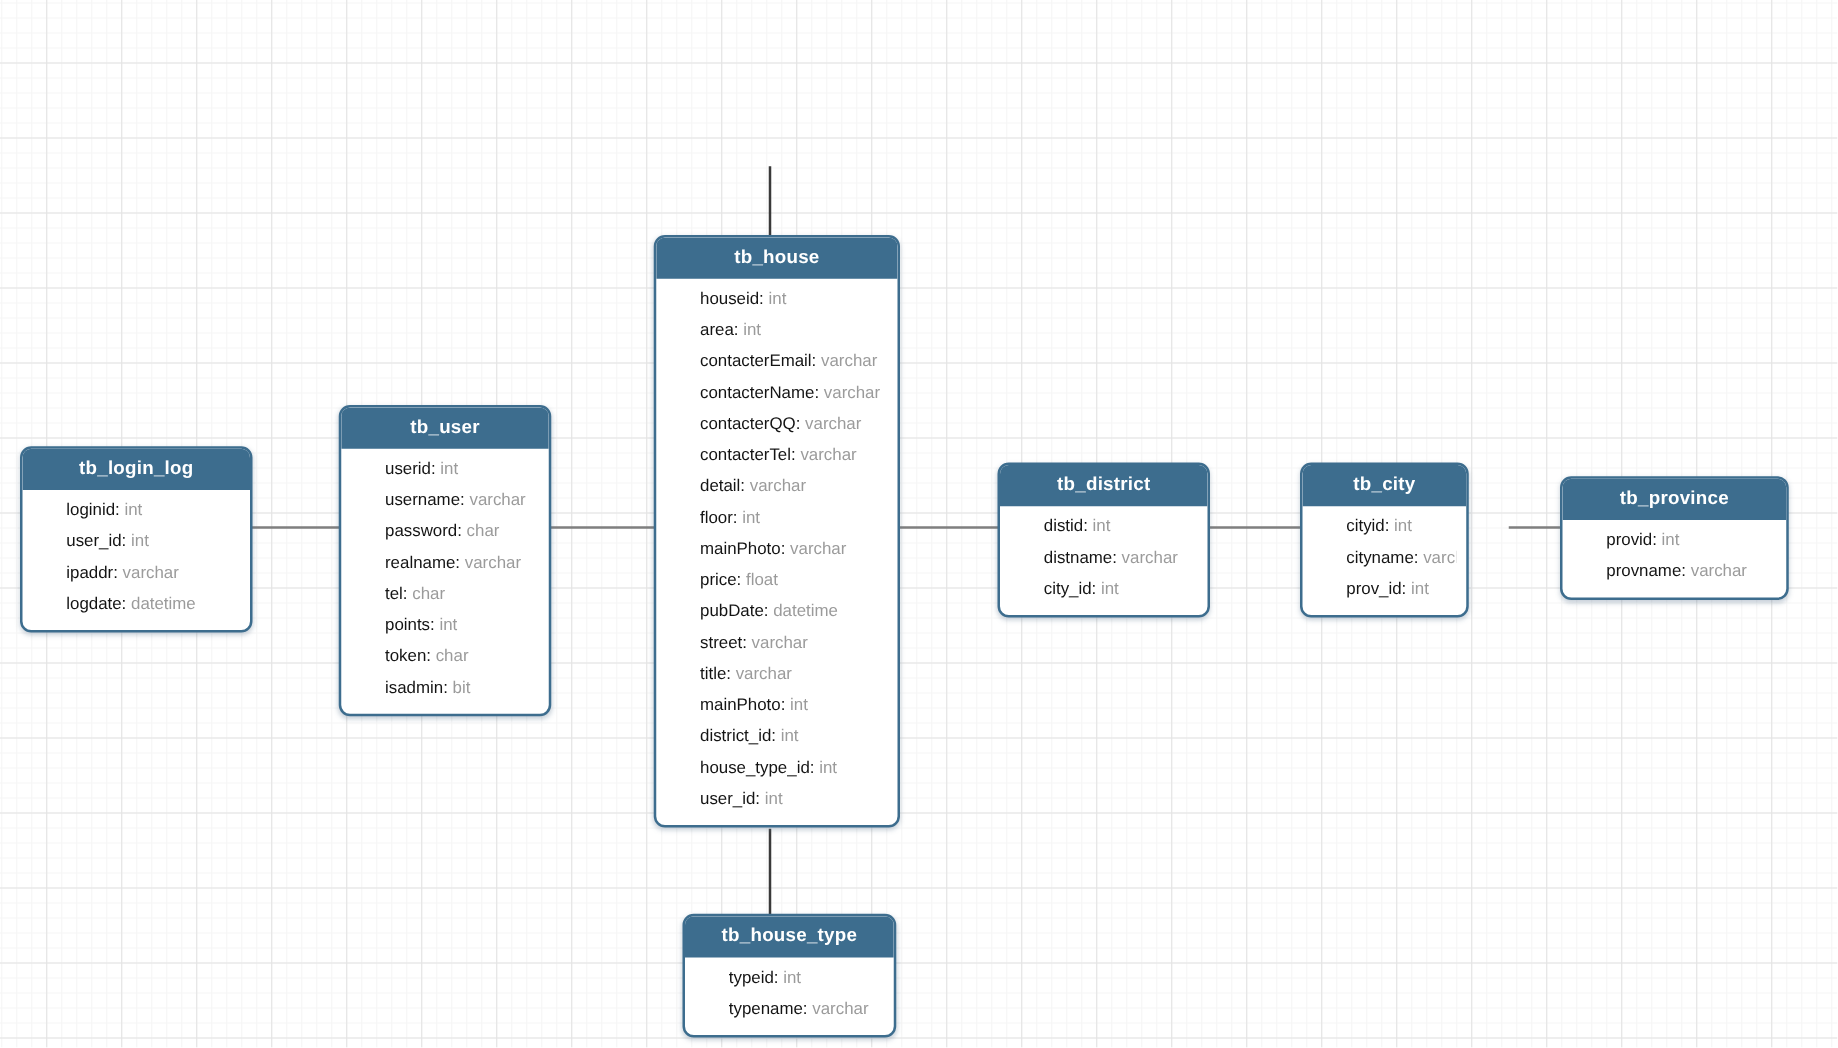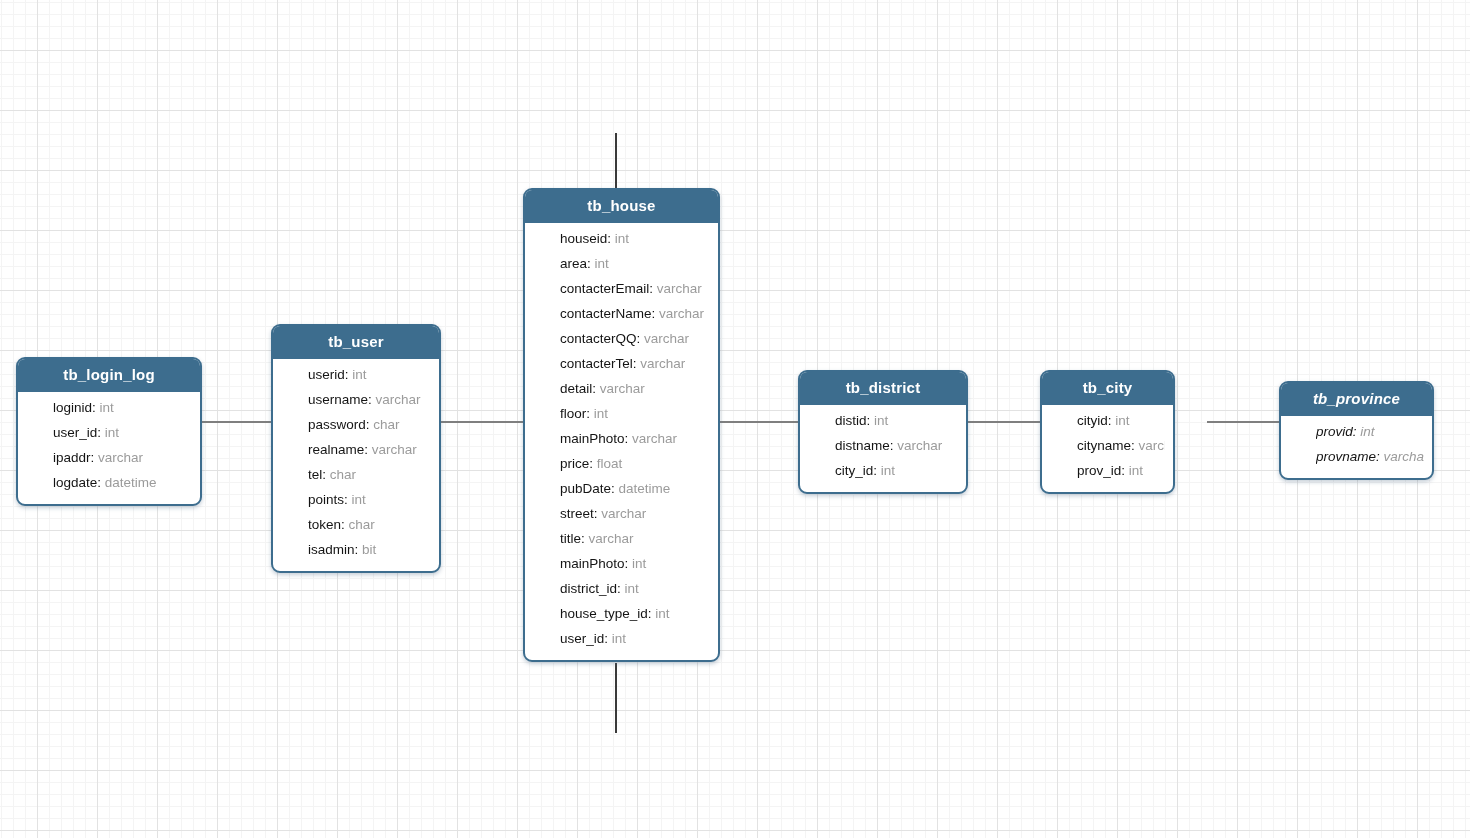--- a/index.html
+++ b/index.html
@@ -121,25 +121,32 @@
       </div>
     </div>
     <div class="entity" style="left: 1040px; top: 370px; width: 135px;">
       <div class="entity-header">tb_city</div>
       <div class="entity-body">
         <div class="field"><span class="fname">cityid</span><span class="fname">: </span><span class="ftype">int</span></div>
         <div class="field"><span class="fname">cityname</span><span class="fname">: </span><span class="ftype">varchar</span></div>
         <div class="field"><span class="fname">prov_id</span><span class="fname">: </span><span class="ftype">int</span></div>
       </div>
     </div>
-    <div class="entity" style="left: 1279px; top: 381px; width: 155px; font-style: italic;">
+    <div class="entity" style="left: 1248px; top: 381px; width: 183px;">
       <div class="entity-header">tb_province</div>
       <div class="entity-body">
         <div class="field"><span class="fname">provid</span><span class="fname">: </span><span class="ftype">int</span></div>
         <div class="field"><span class="fname">provname</span><span class="fname">: </span><span class="ftype">varchar</span></div>
+      </div>
+    </div>
+    <div class="entity" style="left: 546px; top: 731px; width: 171px;">
+      <div class="entity-header">tb_house_type</div>
+      <div class="entity-body">
+        <div class="field"><span class="fname">typeid</span><span class="fname">: </span><span class="ftype">int</span></div>
+        <div class="field"><span class="fname">typename</span><span class="fname">: </span><span class="ftype">varchar</span></div>
       </div>
     </div>
     <div class="connector v" style="left: 615px; top: 133px; height: 57px;"></div>
     <div class="connector v" style="left: 615px; top: 663px; height: 70px;"></div>
     <div class="connector h" style="left: 186px; top: 421px; width: 87px;"></div>
     <div class="connector h" style="left: 439px; top: 421px; width: 86px;"></div>
     <div class="connector h" style="left: 718px; top: 421px; width: 82px;"></div>
     <div class="connector h" style="left: 966px; top: 421px; width: 76px;"></div>
     <div class="connector h" style="left: 1207px; top: 421px; width: 88px;"></div>
   </div>

